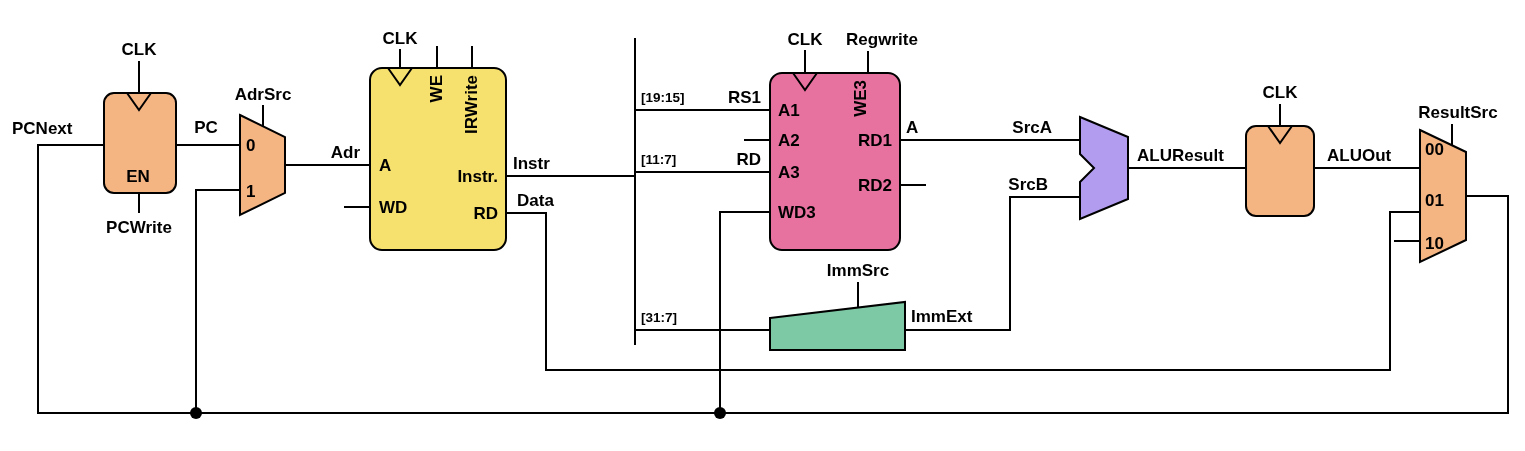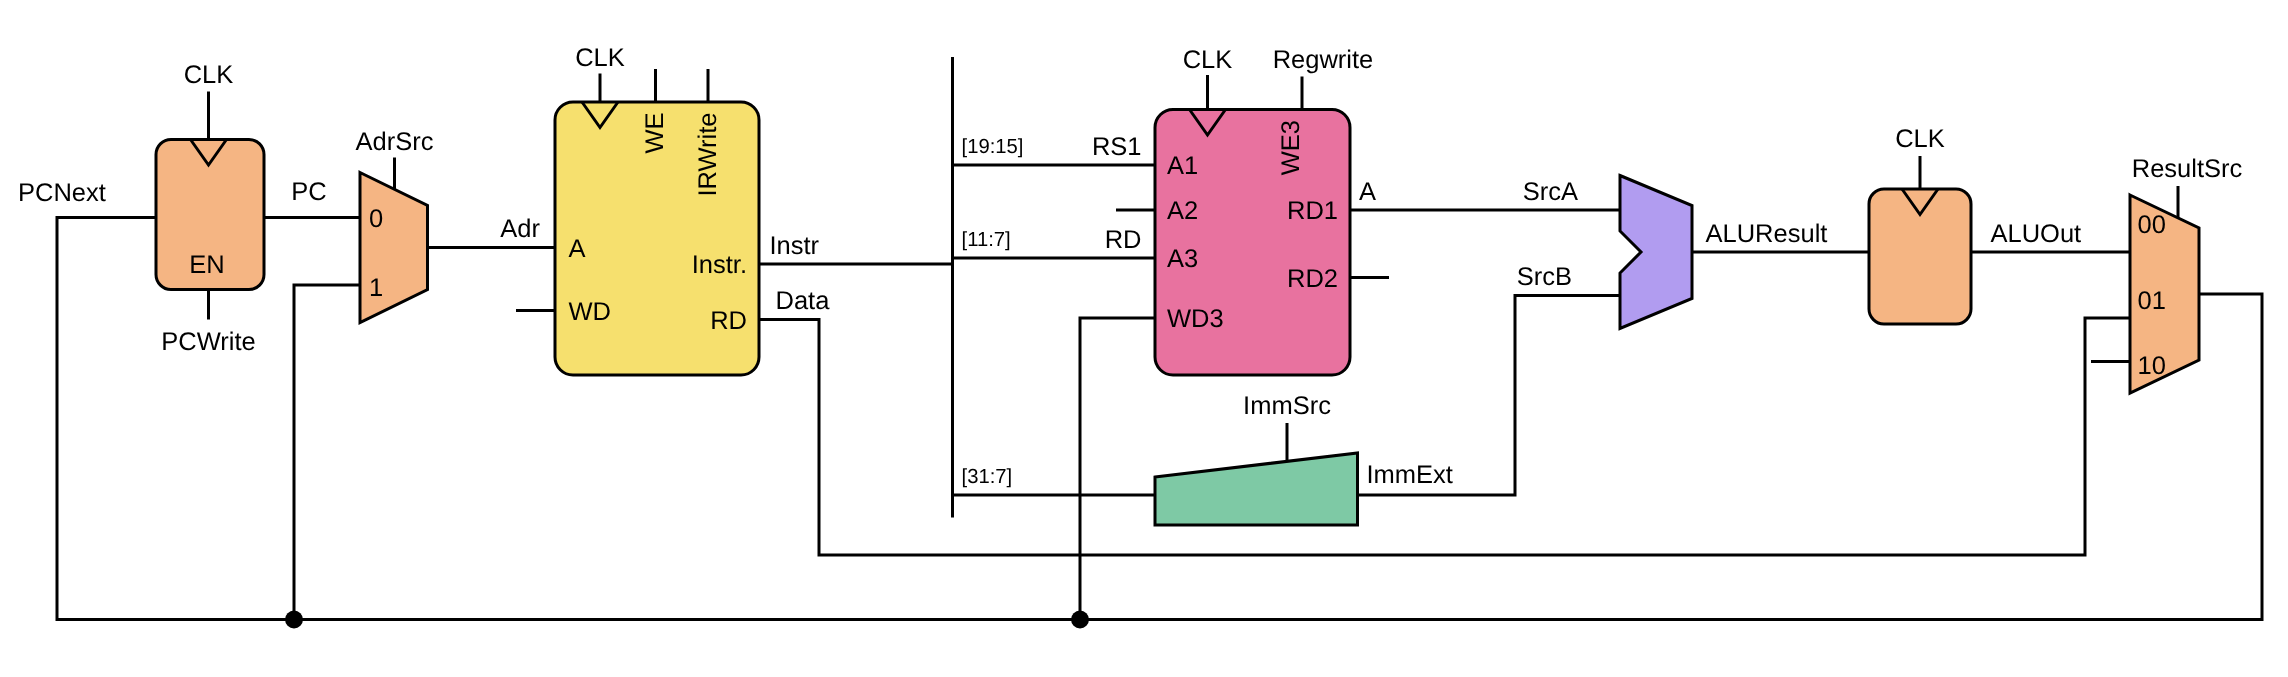--- a/index.html
+++ b/index.html
@@ -1,16 +1,16 @@
 <!DOCTYPE html>
 <html><head>
 <meta charset="utf-8">
 <style>
   html,body{margin:0;padding:0;background:#ffffff;}
-  .canvas{width:1525px;height:451px;}
+  .canvas{width:1525px;height:451px;font-weight:bold;}
   svg{display:block;font-family:"Liberation Sans","DejaVu Sans",sans-serif;}
   .wire{stroke:#000000;stroke-width:2;fill:none;}
   .blk{stroke:#000000;stroke-width:2;}
   .lbl{font-size:17px;fill:#000000;}
   .lbl-sm{font-size:13.5px;fill:#000000;}
   .dot{fill:#000000;stroke:none;}
 </style>
 </head>
 <body>
 

